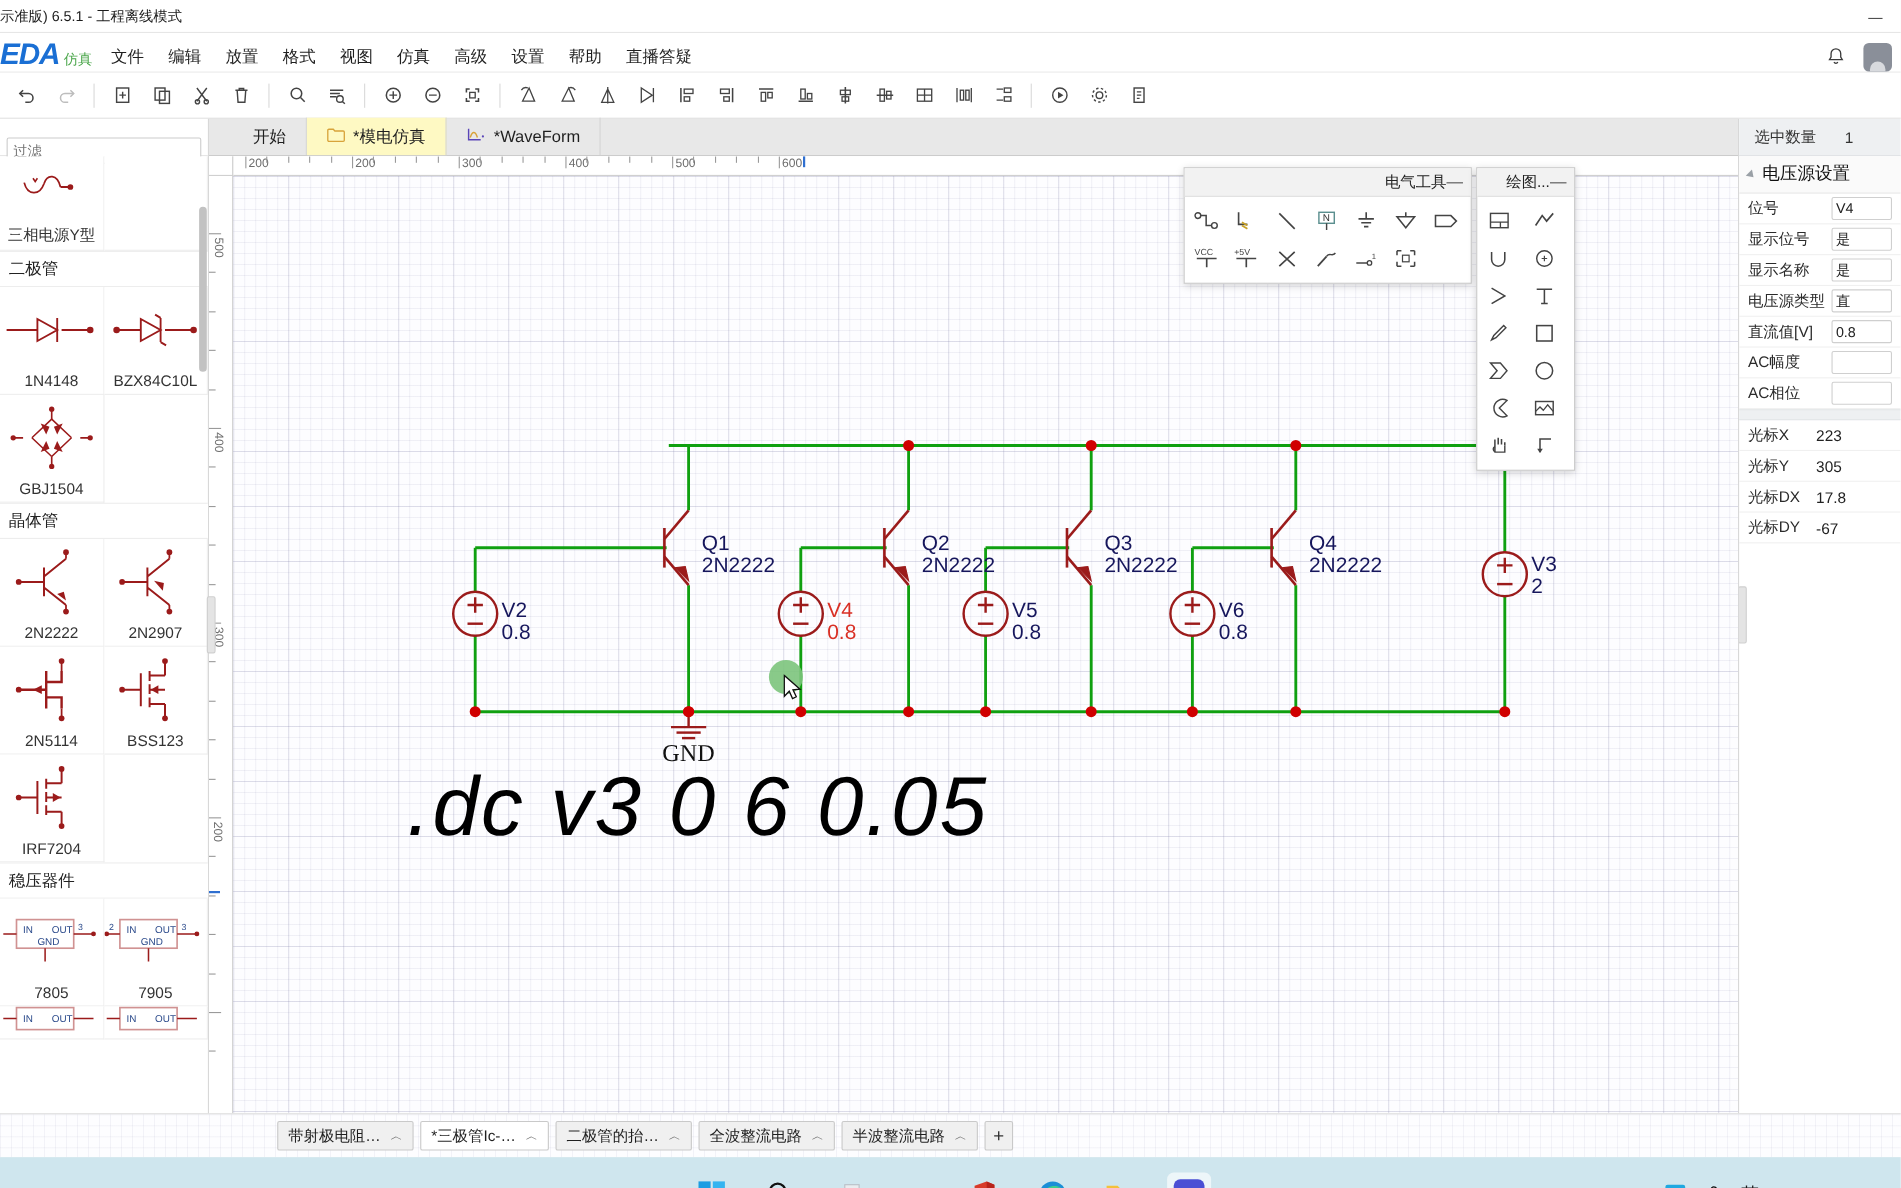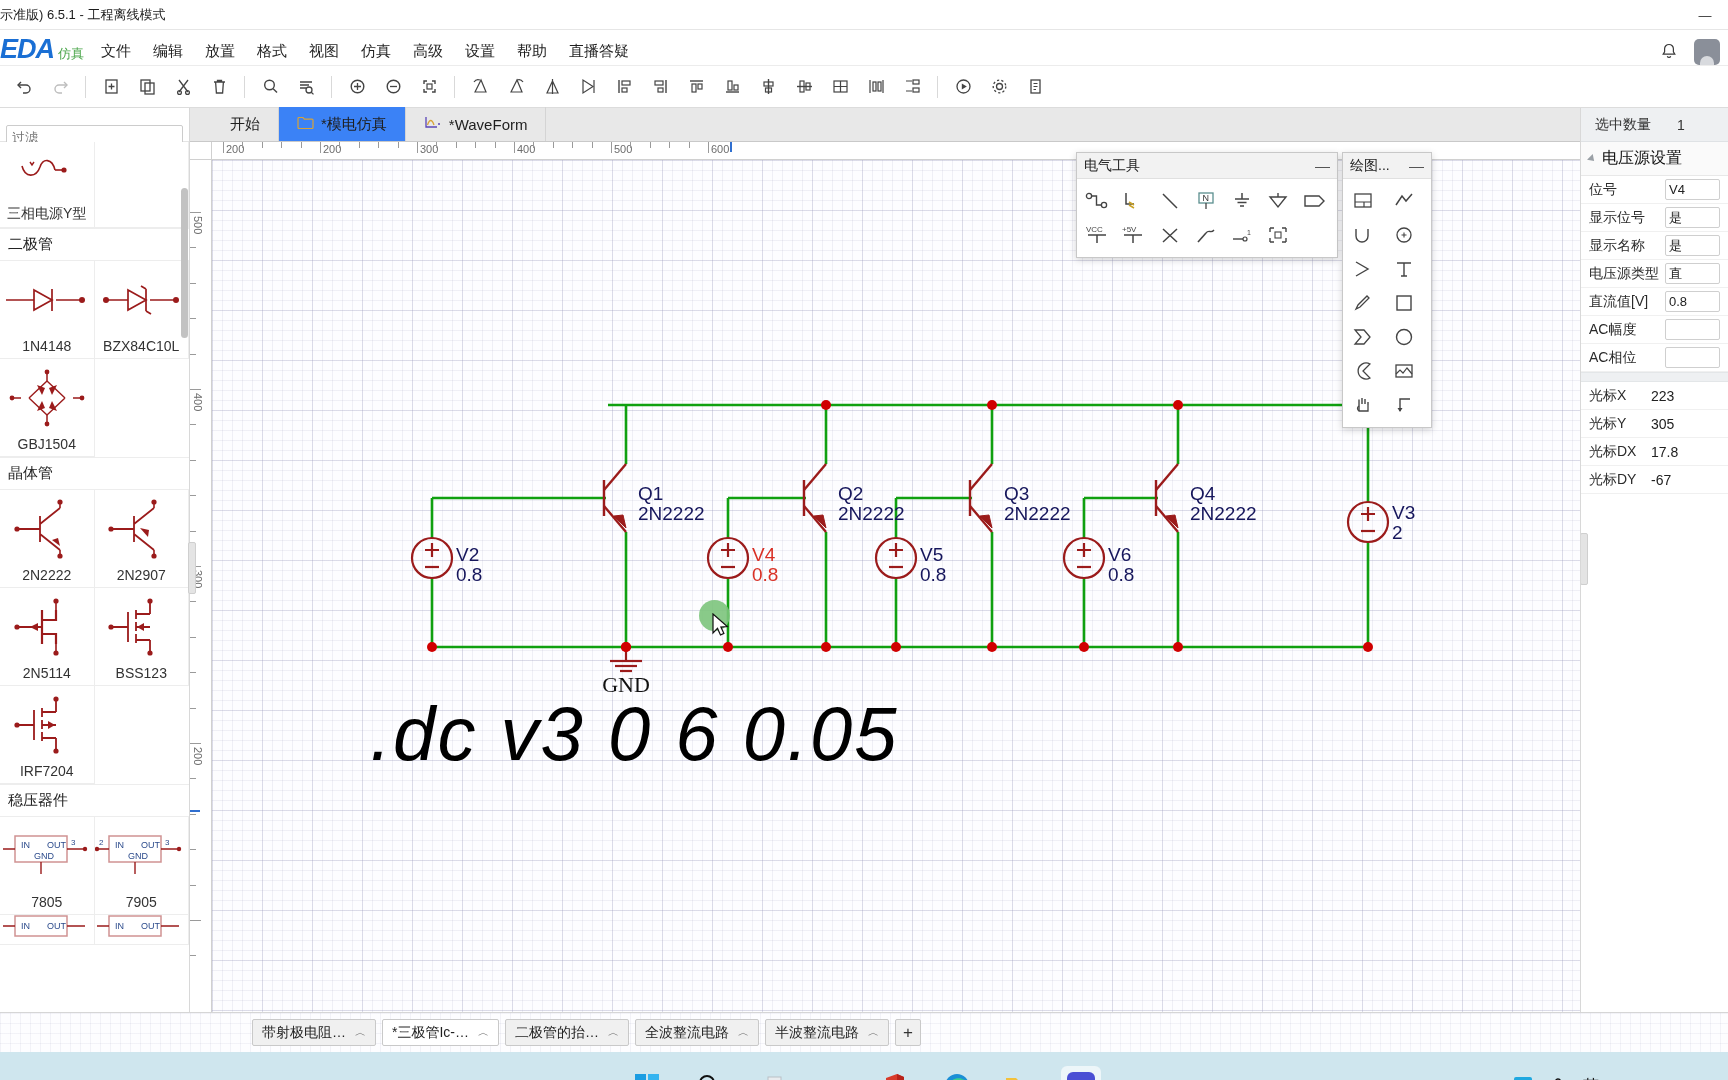--- a/index.html
+++ b/index.html
@@ -70,21 +70,21 @@
      background:#c2c2c2; border-radius:4px;}
   #lpgrip{ position:absolute; right:-7px; top:48%; width:8px; height:52px; background:#e4e4e4;
      border:1px solid #cfcfcf; border-radius:2px; z-index:30;}
 
   
   #center{ flex:1; display:flex; flex-direction:column; min-width:0; position:relative;}
   #tabstrip{ height:34px; background:#e8e8e8; display:flex; align-items:flex-end;
      border-bottom:1px solid #c9c9c9; padding-left:22px;}
   .dtab{ height:34px; display:flex; align-items:center; gap:7px; padding:0 18px;
      font-size:15px; color:#1f1f1f; border-right:1px solid #d4d4d4; cursor:default;}
-  .dtab.active{ background:#3b82f6;}
+  .dtab.active{ background:#fef9c3;}
   #canvaswrap{ flex:1; position:relative; overflow:hidden; background:#fff;}
   #rulerTop{ position:absolute; left:22px; top:0; right:0; height:18px;
      background:#fff; border-bottom:1px solid #d0d0d0; overflow:hidden;}
   #rulerLeft{ position:absolute; left:0; top:0; width:22px; bottom:0;
      background:#fff; border-right:1px solid #d0d0d0; overflow:hidden;}
   #rulerCorner{ position:absolute; left:0;top:0;width:22px;height:18px;background:#fff;
      border-right:1px solid #d0d0d0;border-bottom:1px solid #d0d0d0; z-index:4;}
   .rtick{ position:absolute; top:0; width:1px; height:6px; background:#9a9a9a;}
   .rticklg{ height:11px;}
   .rlab{ position:absolute; top:1px; font-size:11px; color:#6d6d6d;}
@@ -101,21 +101,21 @@
        linear-gradient(to bottom, rgba(150,150,185,.22) 1px, transparent 1px);
      background-size: 10px 10px, 10px 10px, 50px 50px, 50px 50px;
   }
   #cursorMarkV{ position:absolute; top:0; width:2px; height:10px; background:#2f6fd0;}
   #cursorMarkH{ position:absolute; left:0; width:10px; height:2px; background:#2f6fd0;}
 
   
   .palette{ position:absolute; background:#fff; border:1px solid #c8c8c8;
       box-shadow:0 2px 7px rgba(0,0,0,.17); z-index:20;}
   .phead{ height:26px; background:#f2f2f2; display:flex; align-items:center;
-      justify-content:space-between; padding:0 7px; font-size:14px; color:#222;
+      justify-content:flex-end; padding:0 7px; font-size:14px; color:#222;
       border-bottom:1px solid #e0e0e0;}
   .phead .min{ font-size:15px; color:#555; cursor:default;}
   .pgrid{ display:grid; padding:5px 3px;}
   .pcell{ width:34px;height:34px;display:flex;align-items:center;justify-content:center;border-radius:3px;}
 
   
   #rightpanel{ width:148px; background:#fff; border-left:1px solid #d8d8d8; flex:none;
       display:flex; flex-direction:column; position:relative; overflow:hidden;}
   #rp-count{ height:34px; display:flex; align-items:center; gap:26px; padding:0 14px;
       font-size:14px; color:#333; background:#eef0f2; border-bottom:1px solid #dfe2e5;}

